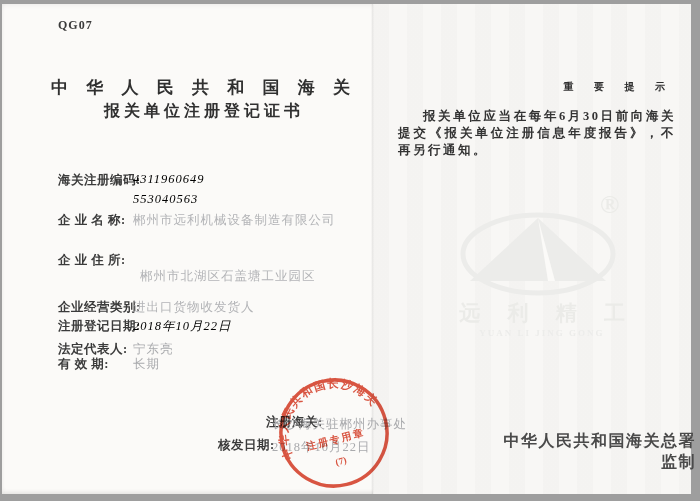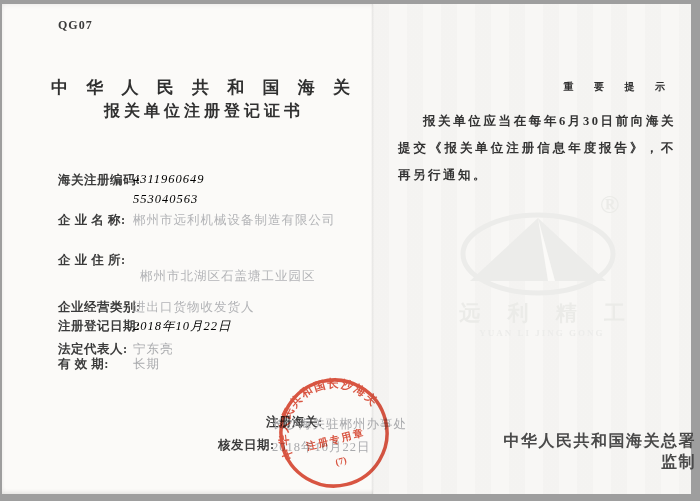--- a/index.html
+++ b/index.html
@@ -37,21 +37,21 @@
   .r0{top:172px;} .r1{top:192px;} .r2{top:212px;}
   .r3l{top:252px;} .r3v{left:140px;top:268px;}
   .r4{top:299px;} .r5{top:318px;} .r6{top:341px;} .r7{top:356px;}
   .r8l{left:218px;top:414px;margin-left:48px;} .r8v{left:272px;top:416px;}
   .r9l{left:218px;top:437px;} .r9v{left:272px;top:439px;}
   .stamp{left:276px;top:375px;width:116px;height:116px;opacity:0.88;mix-blend-mode:multiply;}
   .notice-title{left:398px;top:80px;width:276px;text-align:right;font-size:10px;font-weight:bold;color:#2f2f2f;letter-spacing:9px;}
   .notice-body{
     left:398px;top:108px;width:278px;
     font-size:12.5px;font-weight:bold;color:#333;letter-spacing:2.5px;
-    line-height:27px;text-align:justify;text-indent:2em;
+    line-height:17px;text-align:justify;text-indent:2em;
   }
   .logo{left:458px;top:211px;width:160px;height:86px;}
   .regmark{left:600px;top:190px;font-size:26px;color:#ebebe8;font-weight:bold;}
   .brand-cn{left:442px;top:299px;width:200px;text-align:center;font-size:21px;font-weight:bold;color:#ebebe8;letter-spacing:11px;text-indent:11px;}
   .brand-en{left:442px;top:328px;width:200px;text-align:center;font-size:9px;font-weight:bold;color:#ececea;letter-spacing:2px;}
   .footer{left:496px;top:431px;width:200px;text-align:right;font-size:16px;font-weight:bold;color:#4a4a4a;letter-spacing:1.5px;}
 </style>
 </head>
 <body>
 

